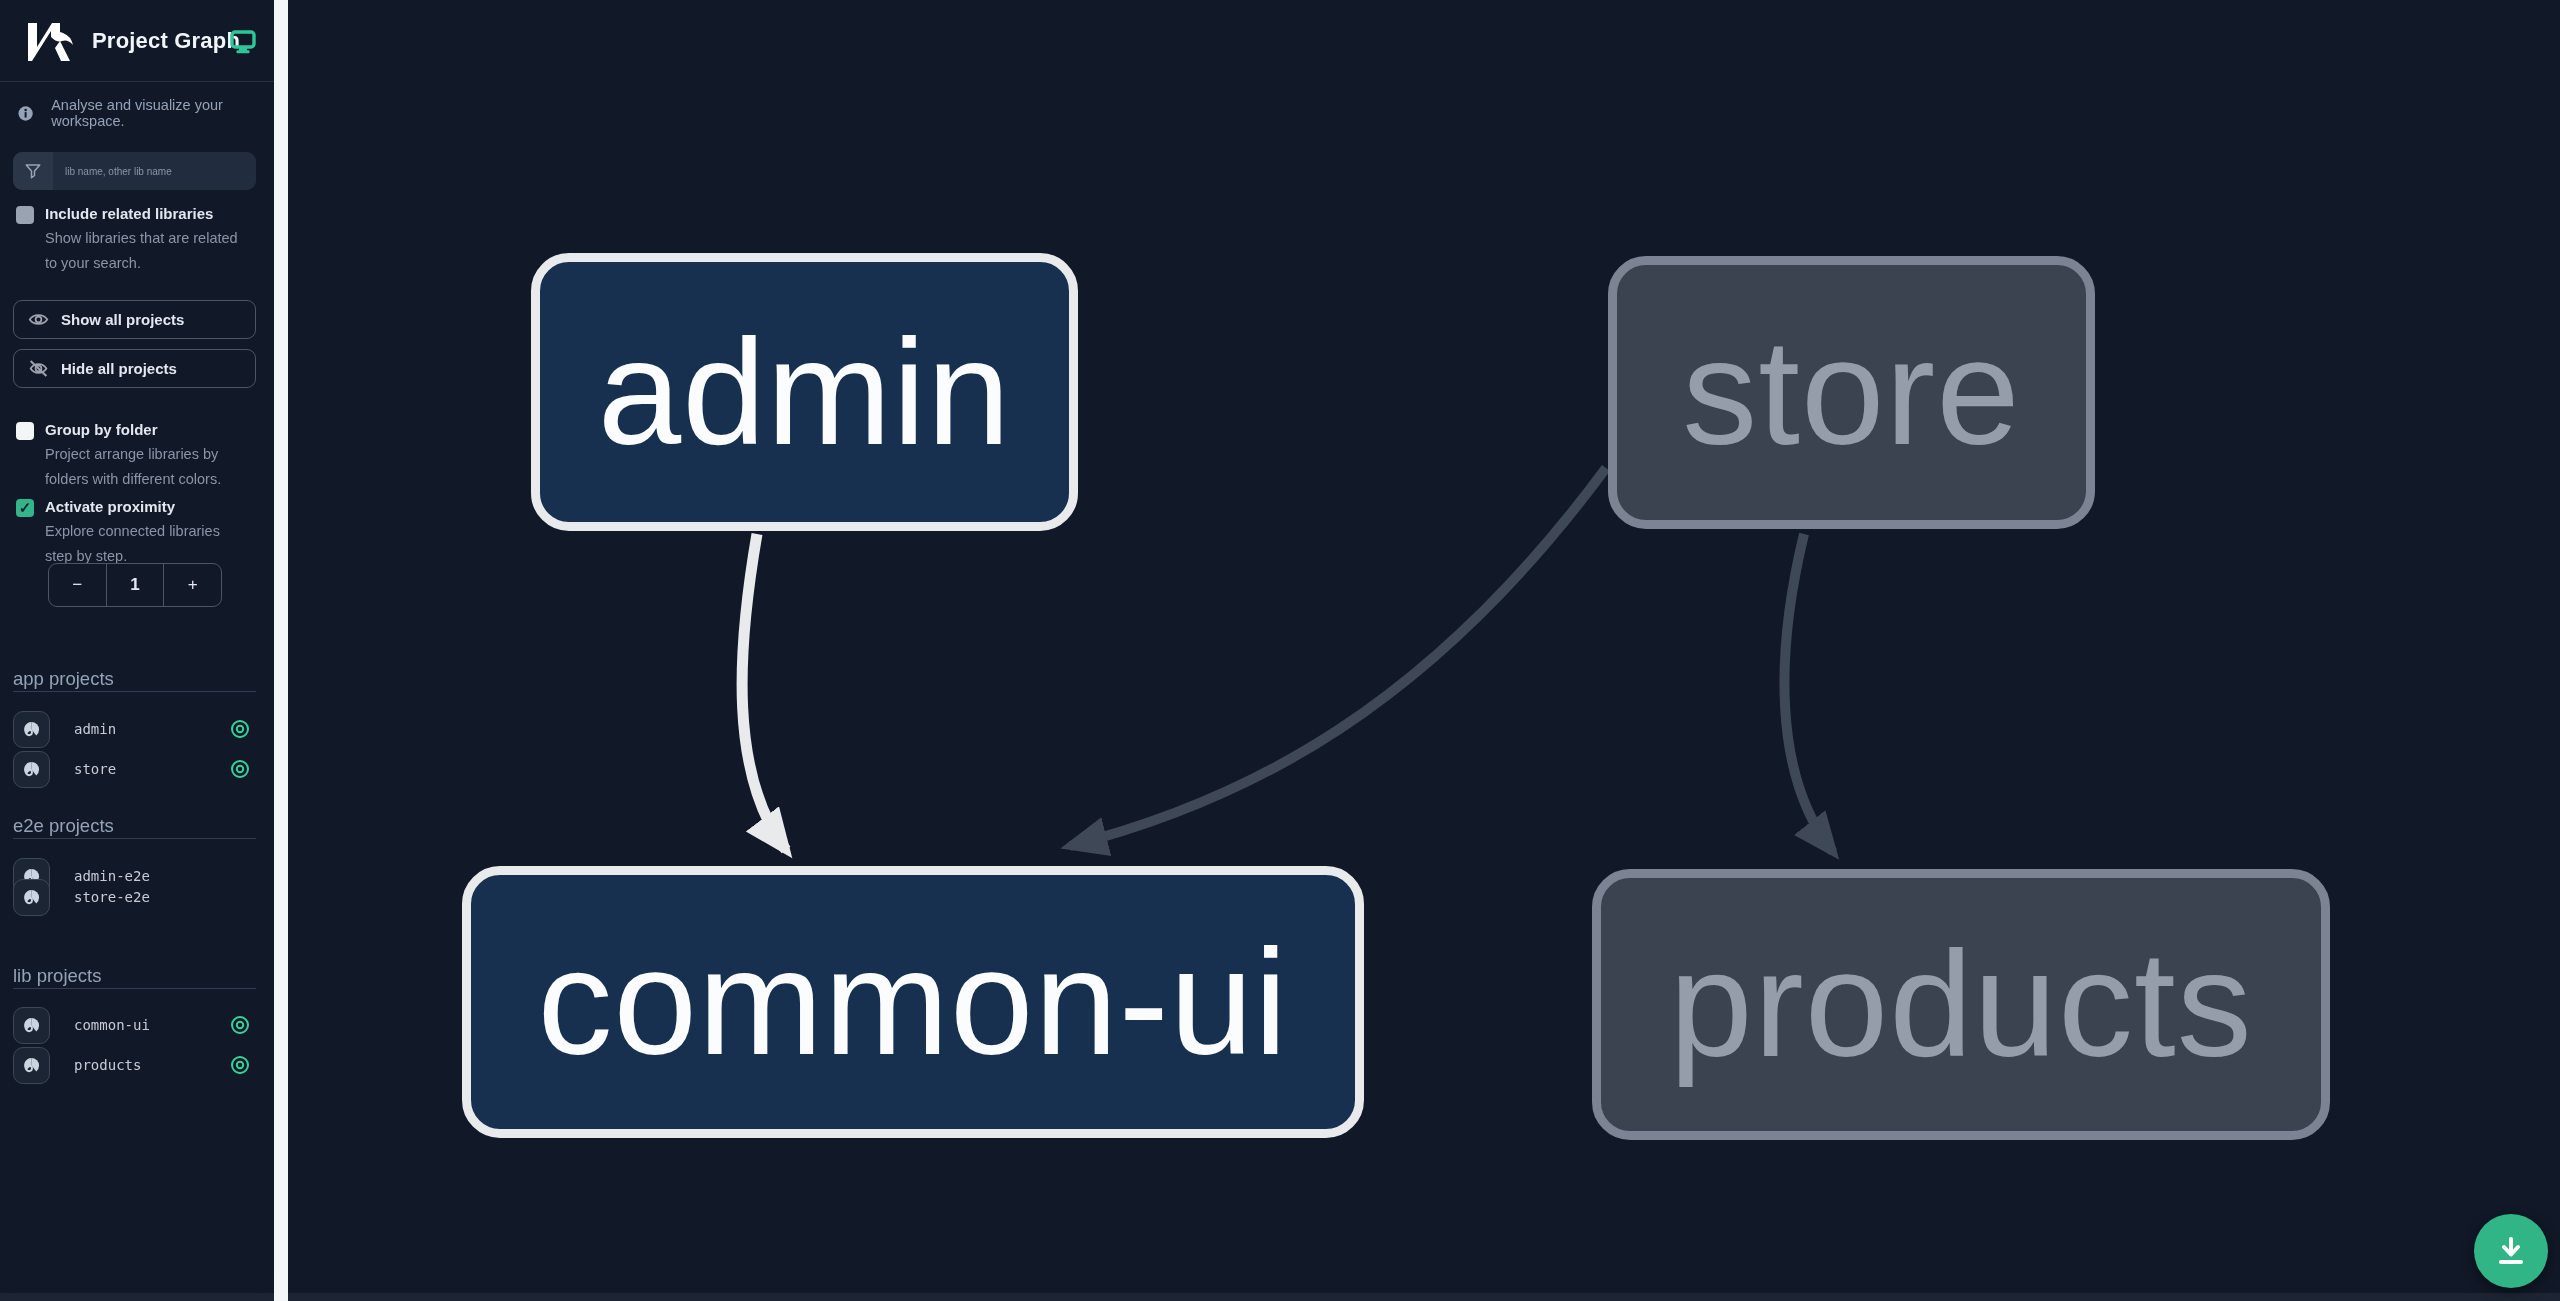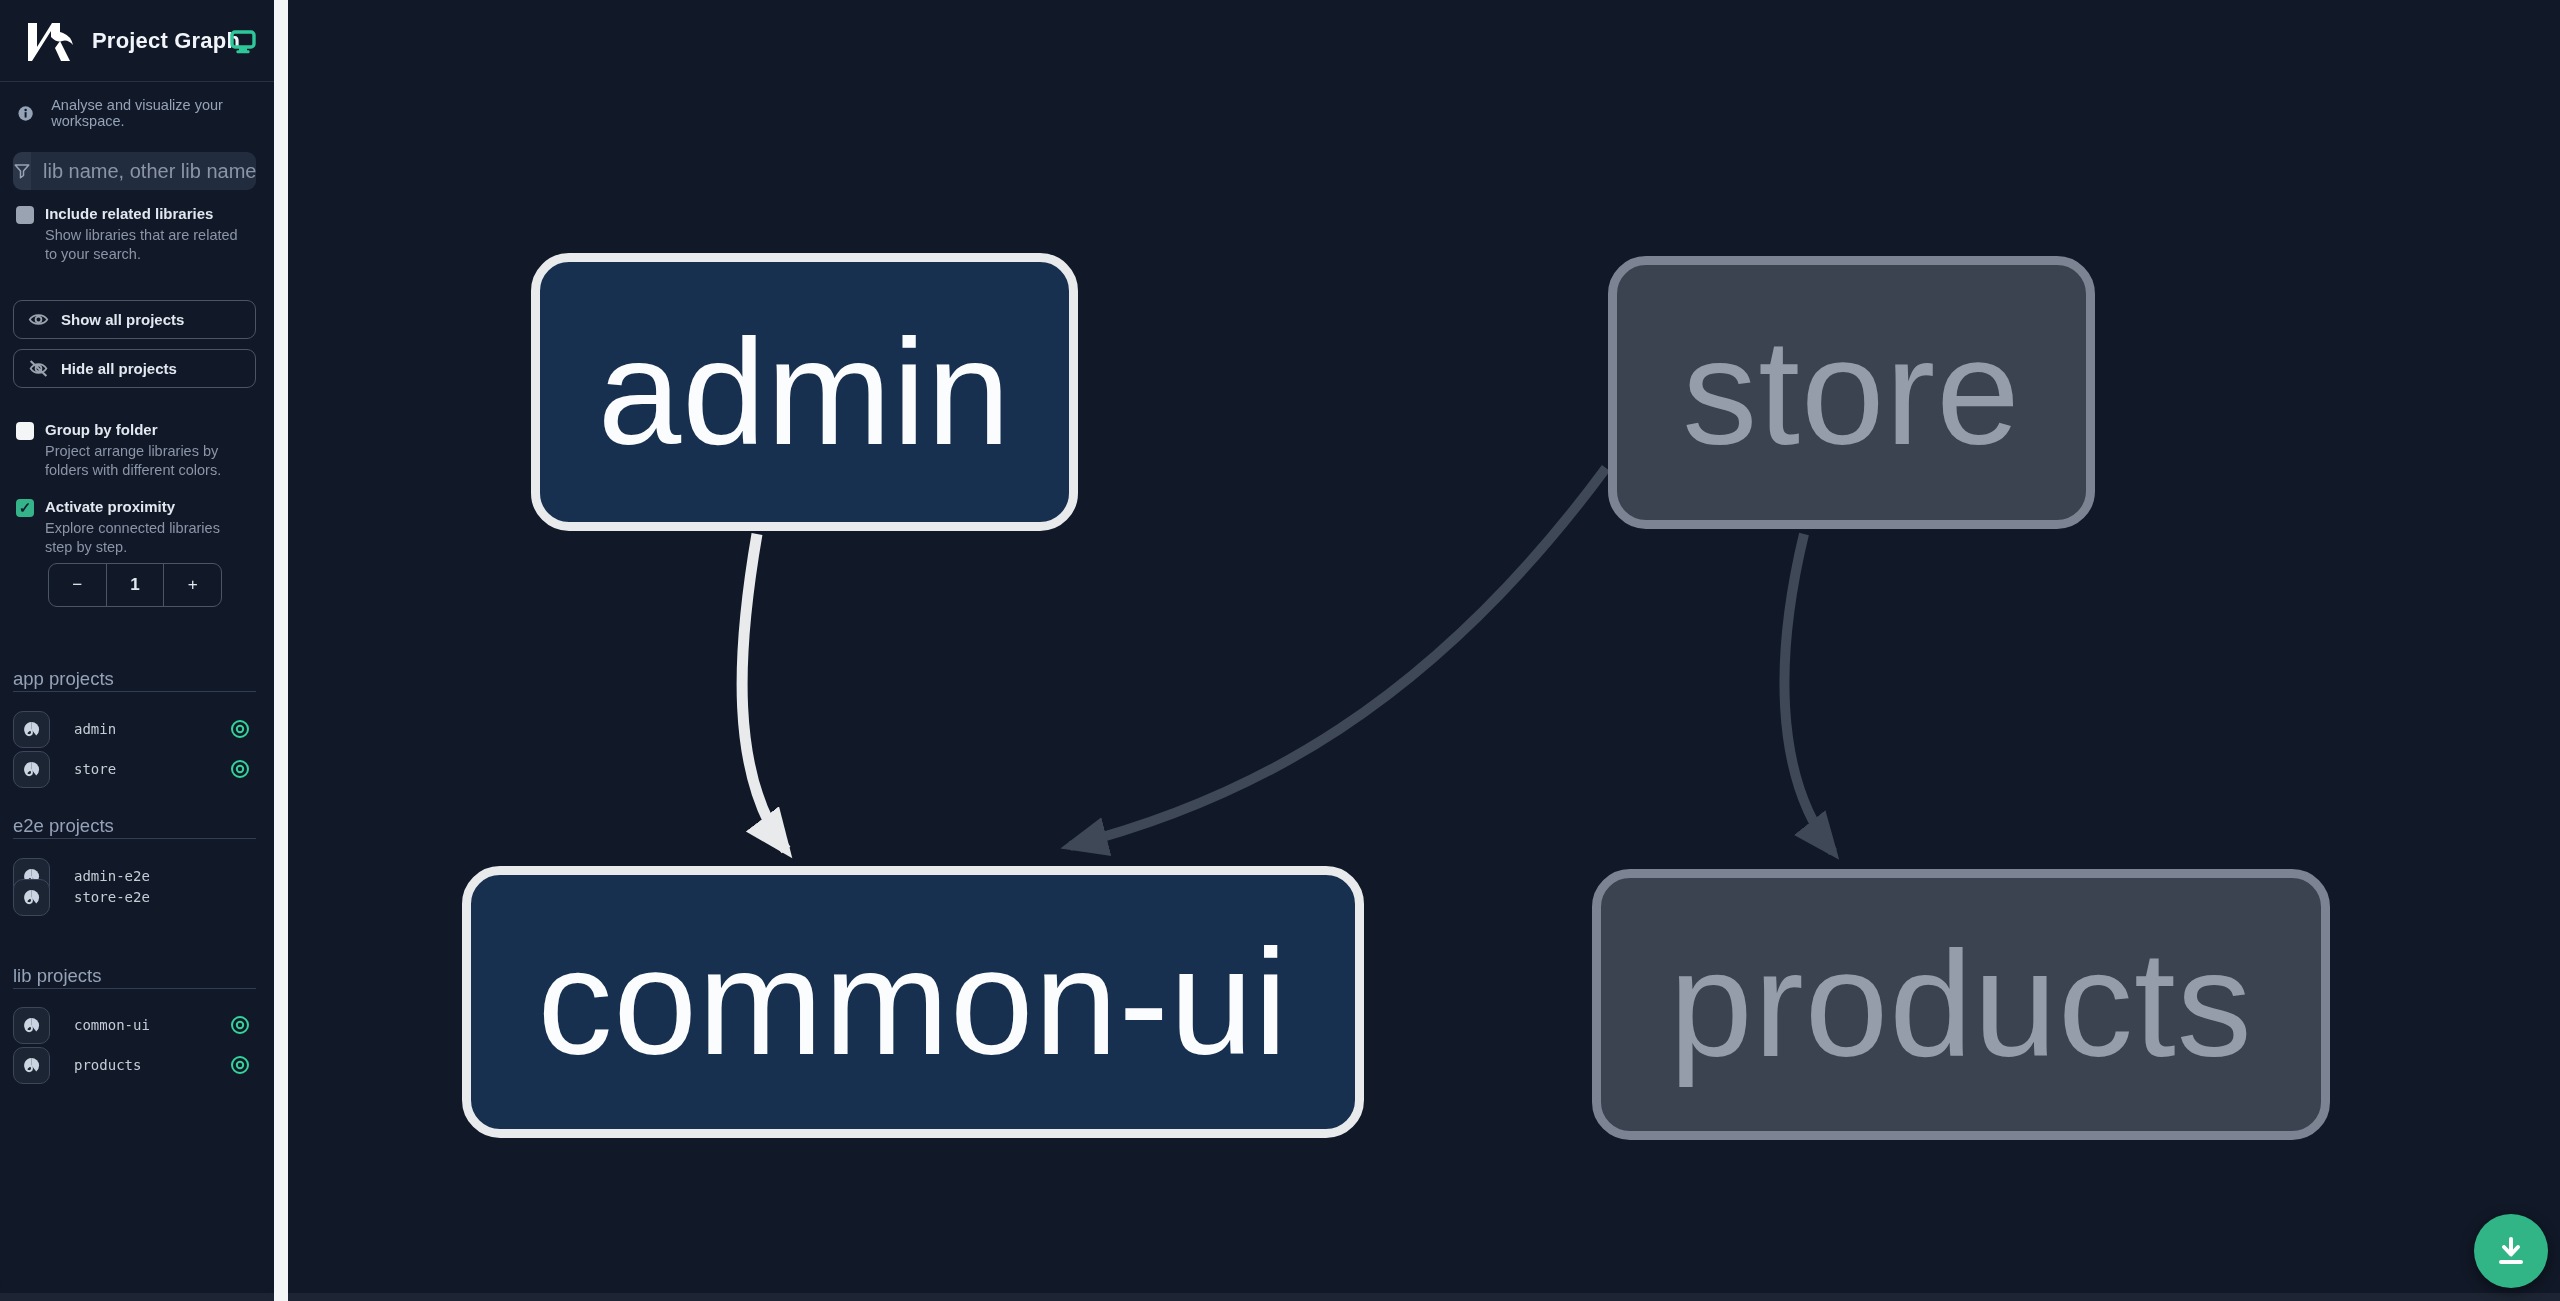--- a/index.html
+++ b/index.html
@@ -20,32 +20,32 @@
   .monitor-icon { position:absolute; left:230px; top:30px; }
 
   .tagline-row { position:absolute; left:18px; top:97px; display:flex; align-items:center; gap:18px; }
   .tagline { font-size:14.5px; color:#94a3b8; }
 
   
   .filter { position:absolute; left:13px; top:152px; width:243px; height:38px; border-radius:9px;
     overflow:hidden; display:flex; }
   .filter-funnel { width:40px; background:#2b3749; display:flex; align-items:center; justify-content:center; }
   .filter-input { flex:1; background:#212c3e; border:0; outline:none; color:#cbd5e1;
-    font-size:20px; padding:16px 12px; font-family:"Liberation Sans",sans-serif; }
+    font-size:10px; padding:16px 12px; font-family:"Liberation Sans",sans-serif; }
   .filter-input::placeholder { color:#8b95a7; }
 
   
   .chk-row { position:absolute; left:16px; width:242px; }
   .chk-box { position:absolute; left:0; top:2px; width:18px; height:18px; border-radius:4px; }
   .chk-gray { background:#9aa3b2; }
   .chk-white { background:#f3f5f7; }
   .chk-teal { background:#35b489; color:#0f2032; font-size:15px; font-weight:bold;
     display:flex; align-items:center; justify-content:center; }
   .chk-label { margin-left:29px; font-size:15px; font-weight:bold; color:#e2e8f0; line-height:20px; }
-  .chk-desc { margin-left:29px; margin-top:2px; font-size:14.5px; color:#8b95a7; line-height:19px; width:205px; }
+  .chk-desc { margin-left:29px; margin-top:2px; font-size:14.5px; color:#8b95a7; line-height:25px; width:205px; }
 
   
   .sb-btn { position:absolute; left:13px; width:243px; height:39px; border:1.5px solid #4b5563; border-radius:9px;
     background:transparent; display:flex; align-items:center; gap:12px; padding:0 14px; cursor:pointer; }
   .sb-btn span.lbl { font-size:15px; font-weight:bold; color:#e2e8f0; }
 
   
   .stepper { position:absolute; left:48px; top:563px; width:174px; height:44px; display:flex;
     border:1.5px solid #4b5563; border-radius:9px; overflow:hidden; }
   .stepper > div { flex:1; display:flex; align-items:center; justify-content:center; color:#e2e8f0; font-size:17px; }

